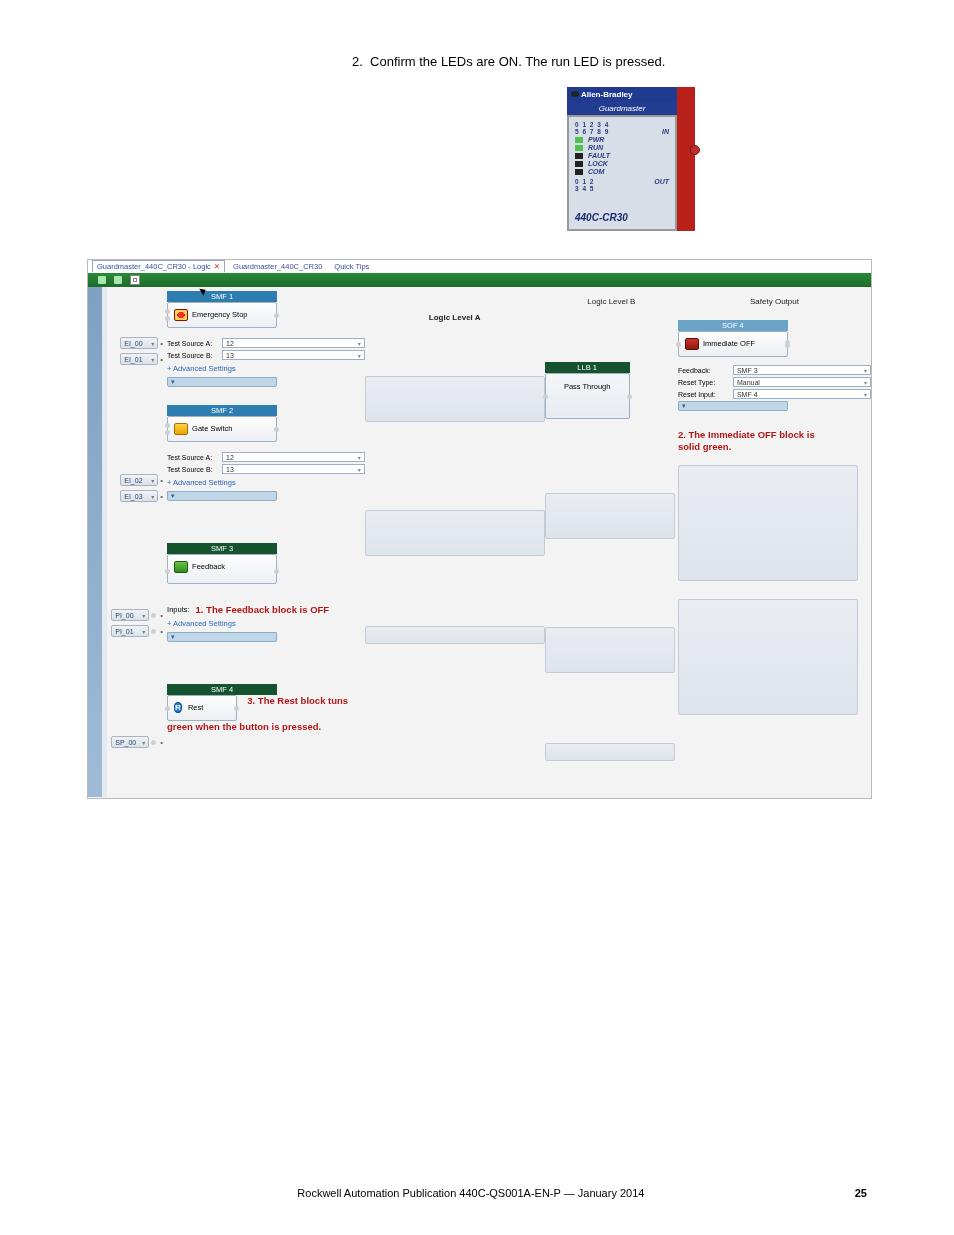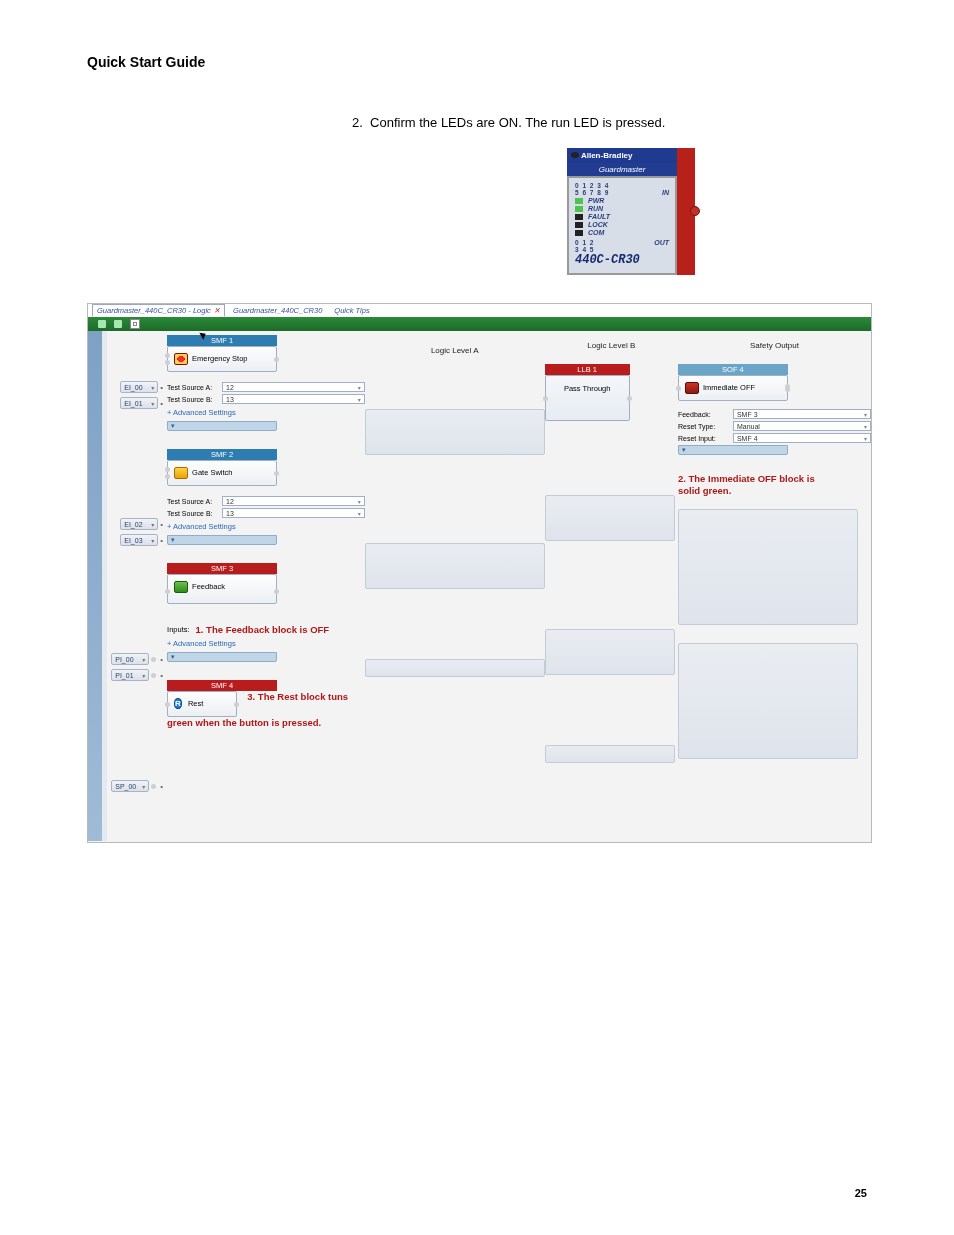--- a/index.html
+++ b/index.html
@@ -12,57 +12,57 @@
   .device-wrap { margin-left: 480px; margin-bottom: 28px; }
   .device { width: 110px; position: relative; font-size: 7px; color: #2a3b7e; }
   .dev-top { background: #1f3a8f; color: #fff; font-weight: bold; font-size: 8px; padding: 3px 4px; }
   .dev-sub { background: #223c92; color: #fff; font-style: italic; font-size: 8px; text-align: center; padding: 2px 16px; }
   .dev-body { background: #d8dee8; border: 2px solid #999; padding: 4px 6px 6px 6px; }
   .dev-row { display: flex; align-items: center; gap: 5px; margin: 1px 0; font-weight: bold; font-style: italic; }
   .led { width: 8px; height: 6px; display: inline-block; }
   .lg { background: #4fc24f; }
   .dk { background: #222; }
   .io-nums { font-weight: bold; font-size: 6.5px; letter-spacing: 1px; }
-  .dev-model { font-weight: bold; font-style: italic; font-size: 12px; margin-top: 0; color: #152a6e; font-family: Liberation Mono, monospace; }
+  .dev-model { font-weight: bold; font-style: italic; font-size: 10px; margin-top: 20px; color: #152a6e; }
   .red-side { width: 18px; background: #b8201a; position: absolute; right: -18px; top: 0; bottom: 0; }
   .red-knob { width: 10px; height: 10px; border-radius: 50%; background: #c0302a; border: 1px solid #7a1510; position: absolute; right: -23px; top: 58px; }
 
   
   .shot { width: 785px; height: 540px; border: 1px solid #b9b9b9; position: relative; background: #f3f3f3; overflow: hidden; font-size: 8px; }
   .tabbar { height: 13px; background: #fff; display: flex; align-items: center; gap: 4px; padding: 0 4px; font-size: 7.5px; color: #3a4fa0; }
-  .tab { padding: 1px 4px; font-style: italic; }
+  .tab { padding: 1px 4px; }
   .tab.active { border: 1px solid #9aa7c9; border-bottom: 1px solid #fff; background: #fff; }
   .tab .x { color: #c03030; margin-left: 3px; }
   .toolbar { height: 14px; background: linear-gradient(#2a8a38,#1e6a28); display: flex; align-items: center; gap: 8px; padding: 0 10px; position: relative; }
   .tool-ic { width: 8px; height: 8px; background: #a9e6b0; border-radius: 1px; }
   .tool-full { width: 10px; height: 10px; background: #fff; border: 1px solid #888; position: relative; }
   .tool-full::after { content: ""; position: absolute; inset: 2px; border: 1px solid #888; }
   .cursor { position: absolute; left: 113px; top: 27px; width: 0; height: 0; border-left: 5px solid #000; border-top: 4px solid transparent; border-bottom: 4px solid transparent; transform: rotate(-30deg); }
 
   
   .cols { display: flex; height: 510px; }
   .stripe { width: 15px; background: linear-gradient(#7ea1c4,#9fbbd6); height: 100%; }
   .stripe:nth-child(2) { width: 6px; background: #e5eaf0; }
   .col0 { width: 65px; padding-top: 48px; }
   .col1 { width: 215px; padding-top: 4px; }
-  .col2 { width: 186px; padding-top: 9px; }
+  .col2 { width: 186px; padding-top: 20px; font-weight: bold; }
   .col3 { width: 145px; padding-top: 4px; }
   .col4 { width: 210px; padding-top: 4px; }
 
   .col-head { text-align: center; font-size: 8px; color: #222; padding: 6px 0 14px; }
 
   .chip { background: linear-gradient(#f0f3f7,#dbe1ea); border: 1px solid #a9b3c4; border-radius: 2px; font-size: 7px; width: 38px; height: 12px; display: flex; align-items: center; padding: 0 3px; margin: 2px 0; color: #28416a; }
   .chip .dd { margin-left: auto; font-size: 6px; color: #777; }
   .chip-pair { display: flex; flex-direction: column; align-items: flex-end; padding-right: 4px; }
   .chip-row { display: flex; align-items: center; }
   .chip-dot { width: 5px; height: 5px; border-radius: 50%; background: #cfcfcf; margin: 0 2px; }
   .chip-plus { color: #666; font-size: 8px; margin-left: 2px; }
 
   .block-label { background: #2d7db1; color: #fff; font-size: 7.5px; text-align: center; padding: 1px 0; width: 110px; }
-  .block-label.dim { background: #b91c1c; }
+  .block-label.dim { background: #14532d; margin-top: 42px; }
   .block-label.so { background: #6aa4c6; }
   .block { background: linear-gradient(#fdfdfd,#eceff3); border: 1px solid #9fb0c6; border-radius: 2px; width: 110px; padding: 6px 6px; position: relative; font-size: 7.5px; }
   .block .dot { width: 5px; height: 5px; border-radius: 50%; background: #cfcfcf; position: absolute; }
   .block .icon { width: 14px; height: 12px; display: inline-block; vertical-align: middle; margin-right: 4px; border-radius: 2px; }
   .ic-estop { background: radial-gradient(#ff2a2a 35%, #b51414 45%, #ffcf56 46%); border: 1px solid #7a1400; }
   .ic-gate { background: linear-gradient(#ffd24a,#e8a400); border: 1px solid #a86d00; }
   .ic-fb { background: linear-gradient(#6cc24a,#2f8b1b); border: 1px solid #1a5c0e; }
   .ic-reset { background: #1f7bd4; border: 1px solid #0d4e94; color: #fff; font-weight: bold; font-size: 8px; text-align: center; line-height: 12px; border-radius: 50%; width: 14px; height: 14px; }
   .ic-and { width: 18px; height: 14px; border: 1.5px solid #333; border-left: none; border-radius: 0 9px 9px 0; display: inline-block; vertical-align: middle; margin-right: 4px; position: relative; }
   .ic-and::before { content:""; position:absolute; left:-1.5px; top:-1.5px; bottom:-1.5px; width:1.5px; background:#333;}
@@ -89,21 +89,20 @@
   .grey-tall { background: linear-gradient(#e9edf2,#dfe4ec); border: 1px solid #c3cbd7; border-radius: 2px; width: 180px; height: 116px; }
 
   .footer { position: absolute; bottom: 36px; left: 0; right: 0; display: flex; justify-content: space-between; padding: 0 87px 0 87px; font-size: 11px; }
   .footer-center { flex: 1; text-align: center; }
   .pg { font-weight: bold; }
 </style>
 </head>
 <body>
 
 <div class="page">
-  <div class="heading">Quick Start Guide</div>
 
   <div class="step">
     <span>2.</span>
     &nbsp;<span>Confirm the LEDs are ON. The run LED is pressed.</span>
   </div>
 
   <div class="device-wrap">
     <div class="device">
       <div class="red-side"></div>
         <div class="red-knob"></div>
@@ -376,14 +375,15 @@
         <div class="grey-tall"></div>
         <div style="height:18px"></div>
         <div class="grey-tall"></div>
       </div>
     </div>
   </div>
 </div>
 
 <div class="footer">
   <span></span>
+  <span class="footer-center">Rockwell Automation Publication 440C-QS001A-EN-P — January 2014</span>
   <span class="pg">25</span>
 </div>
 
 </body></html>

